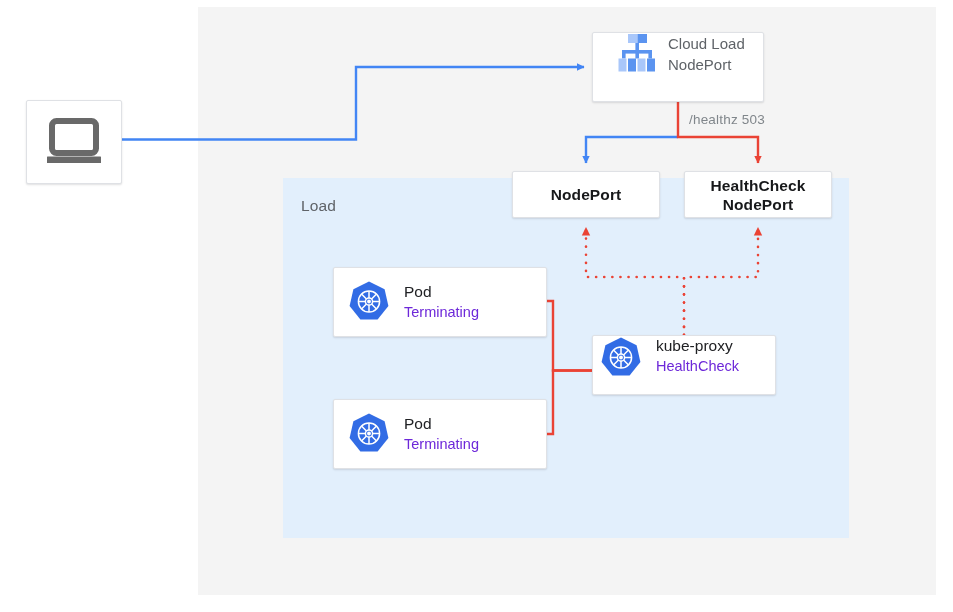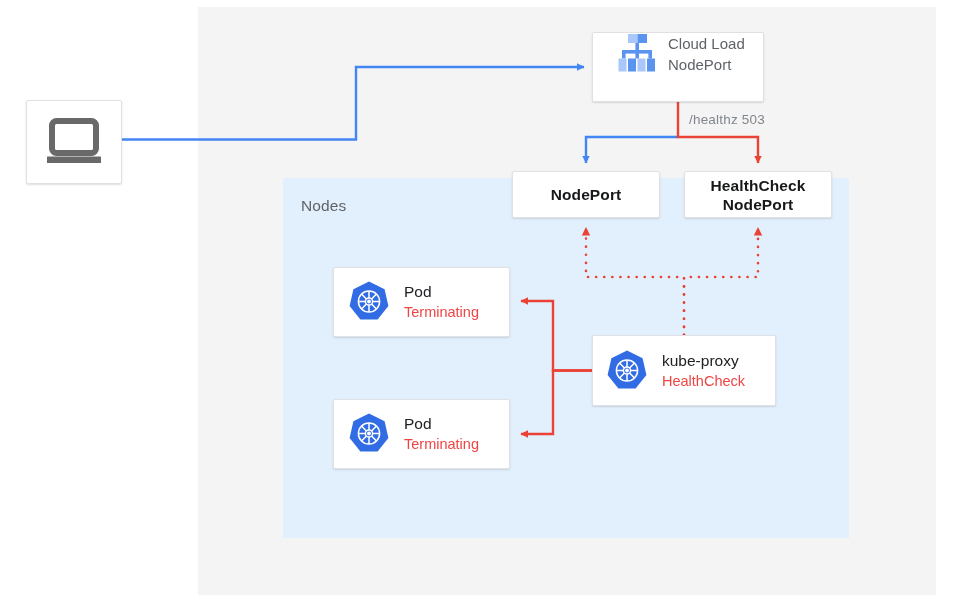--- a/index.html
+++ b/index.html
@@ -107,54 +107,54 @@
     font-size: 15.5px;
     font-weight: bold;
     color: #17181a;
     text-align: center;
     line-height: 19px;
     letter-spacing: .1px;
   }
   
   .pod-card {
     left: 333px;
-    width: 177px;
+    width: 214px;
     height: 70px;
     display: flex;
     align-items: center;
     padding-left: 13px;
   }
   #pod-card-1 { top: 267px; }
   #pod-card-2 { top: 399px; }
   #kubeproxy-card {
     left: 592px;
     top: 335px;
     width: 184px;
-    height: 71px;
-    display: flex;
-    align-items: center;
-    padding-left: 12px;
+    height: 60px;
+    display: flex;
+    align-items: flex-start;
+    padding-left: 6px;
   }
   .k8s-icon {
     width: 44px;
     height: 44px;
     flex: 0 0 auto;
   }
   .k8s-text {
     margin-left: 13px;
   }
   .k8s-title {
     font-size: 15.5px;
     color: #202124;
     line-height: 19px;
     white-space: nowrap;
   }
   .k8s-sub {
     font-size: 14.5px;
-    color: #ef4444;
+    color: #6d28d9;
     line-height: 19px;
     margin-top: 2px;
     white-space: nowrap;
   }
   .healthz-label {
     position: absolute;
     left: 689px;
     top: 112px;
     font-size: 13.5px;
     font-weight: normal;
@@ -171,21 +171,21 @@
     pointer-events: none;
   }
 </style>
 </head>
 <body>
 
 <div id="canvas">
 
   <div class="region-gray"></div>
   <div class="region-nodes"></div>
-  <div class="nodes-label">Nodes</div>
+  <div class="nodes-label">Load</div>
 
   <svg id="wires" viewBox="0 0 953 612">
     <defs>
       <marker id="arrow-blue" markerWidth="9" markerHeight="9" refX="7.4" refY="4.5" orient="auto" markerUnits="userSpaceOnUse">
         <path d="M0,0.6 L8,4.5 L0,8.4 z" fill="#4285f4"></path>
       </marker>
       <marker id="arrow-red" markerWidth="9" markerHeight="9" refX="7.4" refY="4.5" orient="auto" markerUnits="userSpaceOnUse">
         <path d="M0,0.6 L8,4.5 L0,8.4 z" fill="#ea4335"></path>
       </marker>
       <marker id="arrow-red-dot" markerWidth="10" markerHeight="10" refX="7.6" refY="5" orient="auto" markerUnits="userSpaceOnUse">

